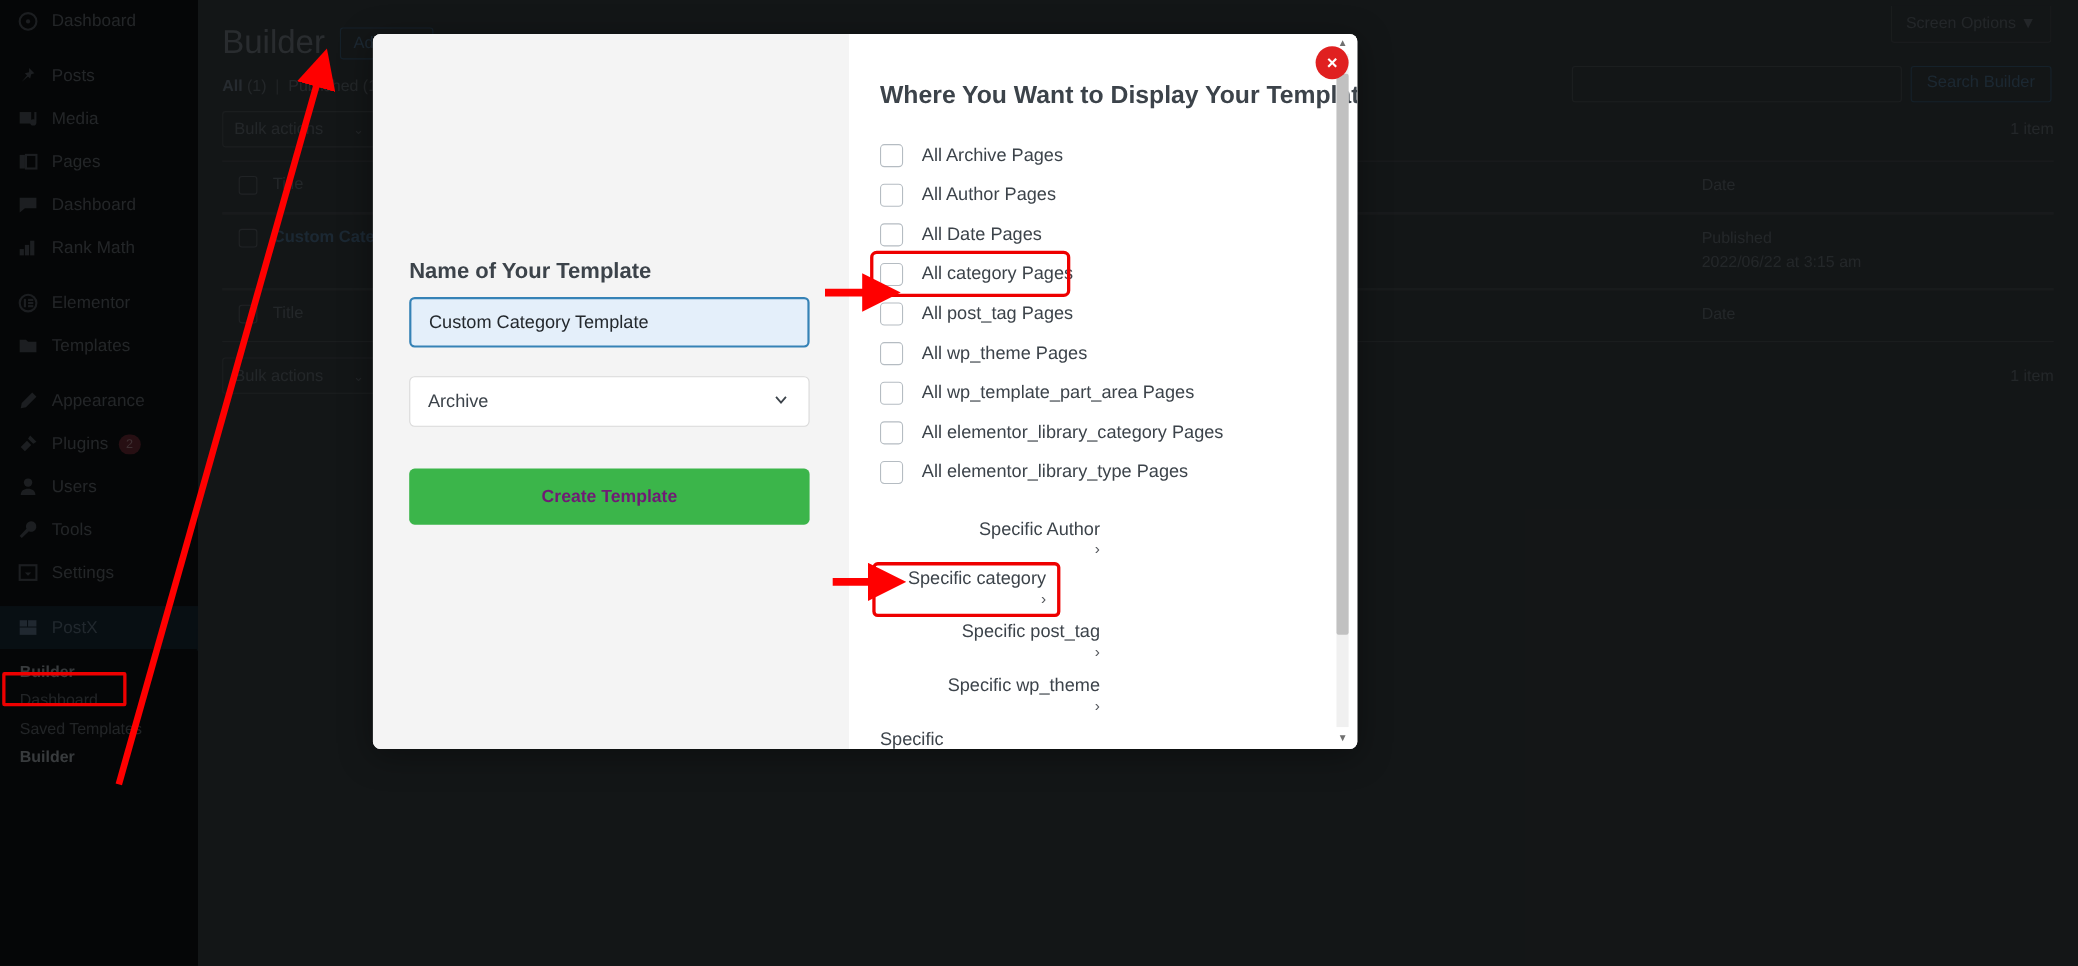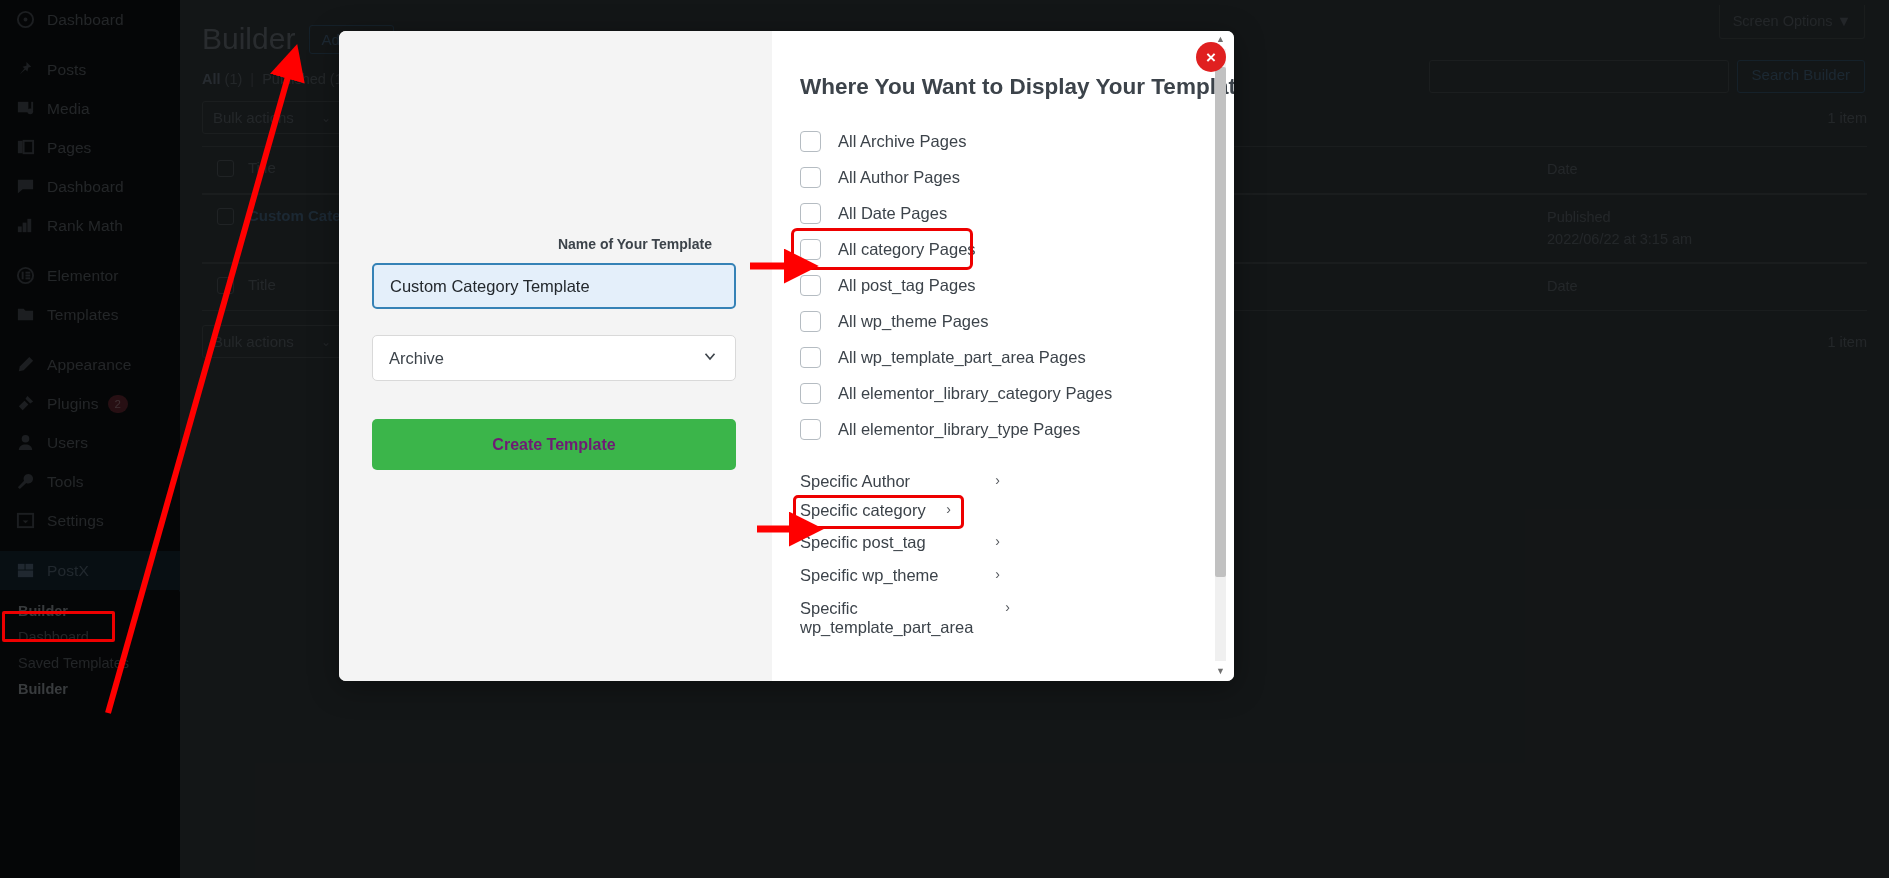--- a/index.html
+++ b/index.html
@@ -149,23 +149,22 @@
     display: flex;
     overflow: hidden;
     box-shadow: 0 6px 30px rgba(0,0,0,.35);
   }
   .modal-left {
     width: 433px; background: #f4f4f4;
     padding: 205px 60px 0 33px;
     flex: 0 0 433px;
   }
   .field-label {
-    font-size: 14px; font-weight: bold; color: #3c434a;
+    font-size: 20px; font-weight: bold; color: #3c434a;
     margin-bottom: 11px;
-    text-align: right;
   }
   .text-input {
     width: 364px; height: 46px;
     border: 2px solid #3582b6; border-radius: 5px;
     background: #e4effa;
     color: #23282d; font-size: 16.5px;
     padding: 0 16px;
     display: flex; align-items: center;
   }
   .block-gap { height: 26px; }
@@ -213,24 +212,25 @@
   }
   .chk-row.highlight {
     outline: 3px solid #ee0000;
     border-radius: 3px;
     padding: 0 8px 0 6px;
     margin-left: -6px;
     width: 176px;
   }
   .spec-gap { height: 18px; }
   .spec-row {
-    display: flex; align-items: flex-start; justify-content: space-between;
+    display: flex; align-items: flex-end; justify-content: space-between;
     padding: 7px 0;
     color: #3c434a; font-size: 16.5px;
     max-width: 200px;
+    flex-direction: column;
   }
   .spec-row .label { white-space: normal; }
   .spec-row .arrow { margin-left: 8px; font-size: 14px; color: #55595e; }
   .spec-row.highlight {
     outline: 3px solid #ee0000;
     border-radius: 2px;
     padding: 3px 10px 6px 4px;
     margin-left: -4px;
     width: 165px;
     max-width: none;

